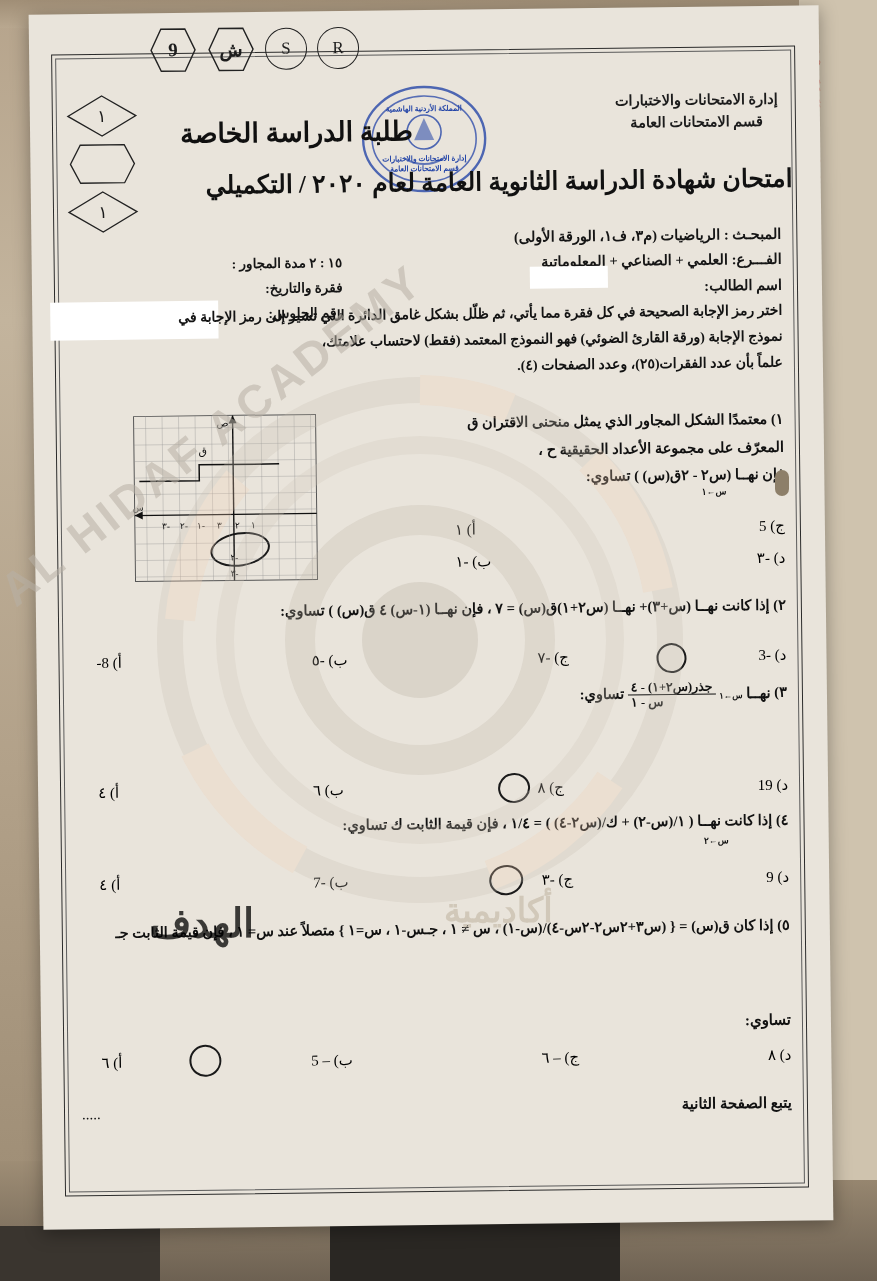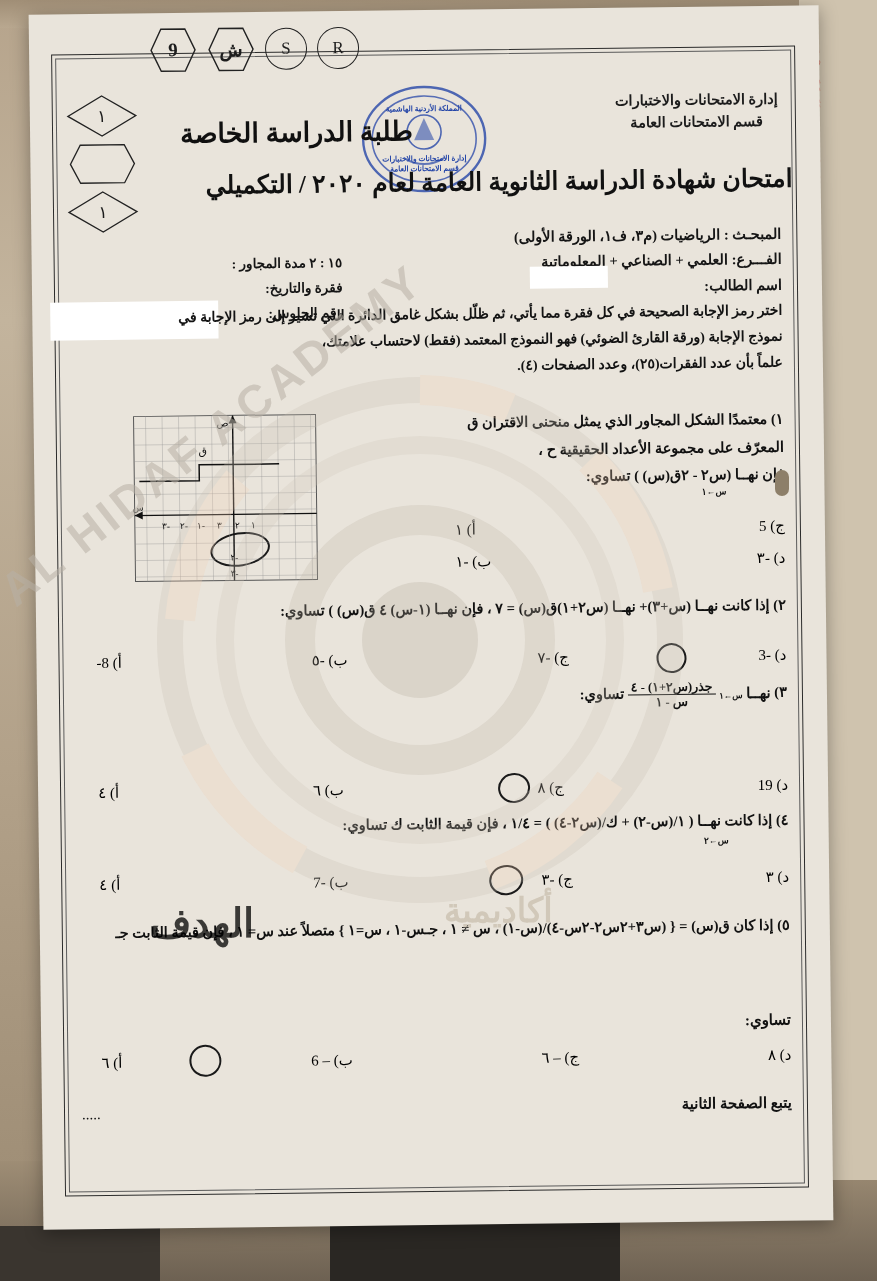--- a/index.html
+++ b/index.html
@@ -105,21 +105,21 @@
   .q4{right:40px;top:800px;width:700px;font-size:14.5px;line-height:2;}
   .q4opts{position:absolute;right:40px;top:862px;width:690px;font-size:15px;display:flex;justify-content:space-between;}
 
   .q5{right:40px;top:905px;width:700px;font-size:14.5px;line-height:2;}
   .q5opts{position:absolute;right:40px;top:1040px;width:690px;font-size:15px;display:flex;justify-content:space-between;}
   .saw{position:absolute;right:40px;top:1005px;font-size:15px;}
 
   .footer-note{position:absolute;right:40px;top:1088px;font-size:15px;font-weight:bold;color:#111;}
   .dots{position:absolute;left:40px;top:1092px;font-size:15px;color:#111;}
 
-  .frac{display:inline-block;text-align:center;vertical-align:middle;line-height:1.15;font-size:12.5px;}
+  .frac{display:inline-block;text-align:left;vertical-align:middle;line-height:1.15;font-size:12.5px;}
   .frac .num{border-bottom:1.2px solid #111;padding:0 3px;}
   .frac .den{padding:0 3px;}
   .lim{display:inline-block;text-align:right;vertical-align:middle;line-height:1;}
   .lim .big{font-size:15px;}
   .lim .sm{font-size:8.5px;}
 
   
   .ans-circle{position:absolute;border:2px solid #1a1a1a;border-radius:50%;
       width:30px;height:26px;transform:rotate(-8deg);}
 
@@ -321,36 +321,36 @@
     <span>أ) ٤</span>
   </div>
   <div class="ans-circle" style="left:460px;top:764px;width:28px;height:26px;"></div>
 
   <div class="q q4">
     <span>٤)</span>
     <span>إذا كانت  نهــا ( ١/(س-٢) + ك/(س٢-٤) ) = ١/٤ ، فإن قيمة الثابت ك تساوي:</span>
     <div style="font-size:9px;margin-right:60px;margin-top:-4px">س←٢</div>
   </div>
   <div class="q4opts">
-    <span>د) ٣</span>
+    <span>د) 9</span>
     <span>ج) -٣</span>
     <span>ب) -7</span>
     <span>أ) ٤</span>
   </div>
   <div class="ans-circle" style="left:450px;top:856px;width:30px;height:26px;"></div>
 
   <div class="q q5">
     <span>٥)</span>
     <span>إذا كان ق(س) = { (س٣+٢س٢-٢س-٤)/(س-١) ، س ≠ ١ ،  جـس-١ ، س=١ } متصلاً عند س= ١ ، فإن قيمة الثابت جـ</span>
   </div>
   <div class="q saw">تساوي:</div>
   <div class="q5opts">
     <span>د) ٨</span>
     <span>ج) – ٦</span>
-    <span>ب) – 6</span>
+    <span>ب) – 5</span>
     <span>أ) ٦</span>
   </div>
   <div class="ans-circle" style="left:148px;top:1032px;width:28px;height:28px;"></div>
 
   <div class="footer-note">يتبع الصفحة الثانية</div>
   <div class="dots">.....</div>
 </div>
 
 <div class="wm">
   <svg viewBox="0 0 620 640" width="620" height="640">

